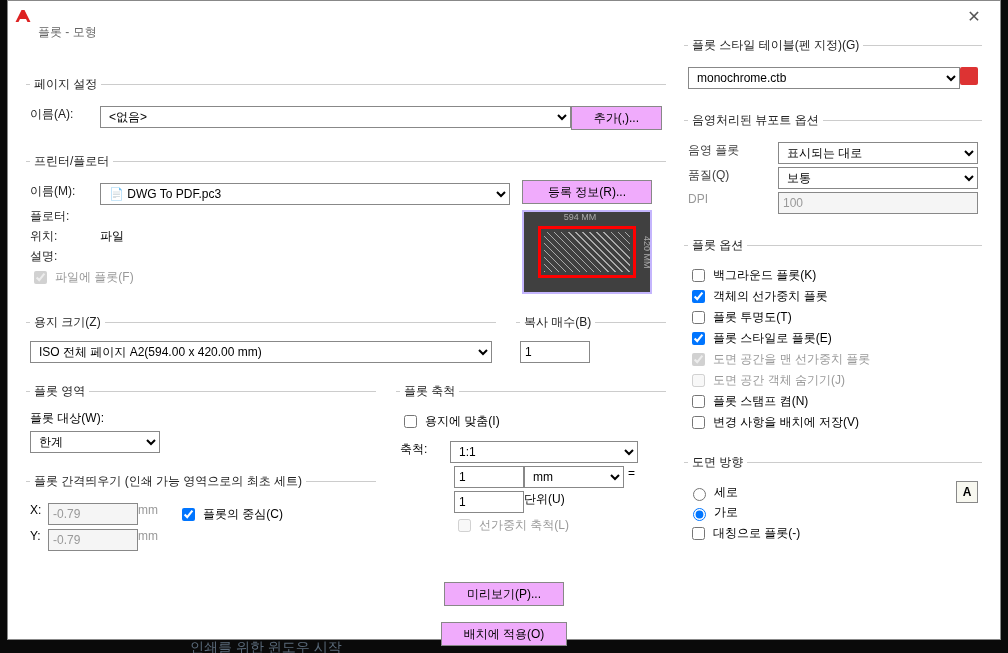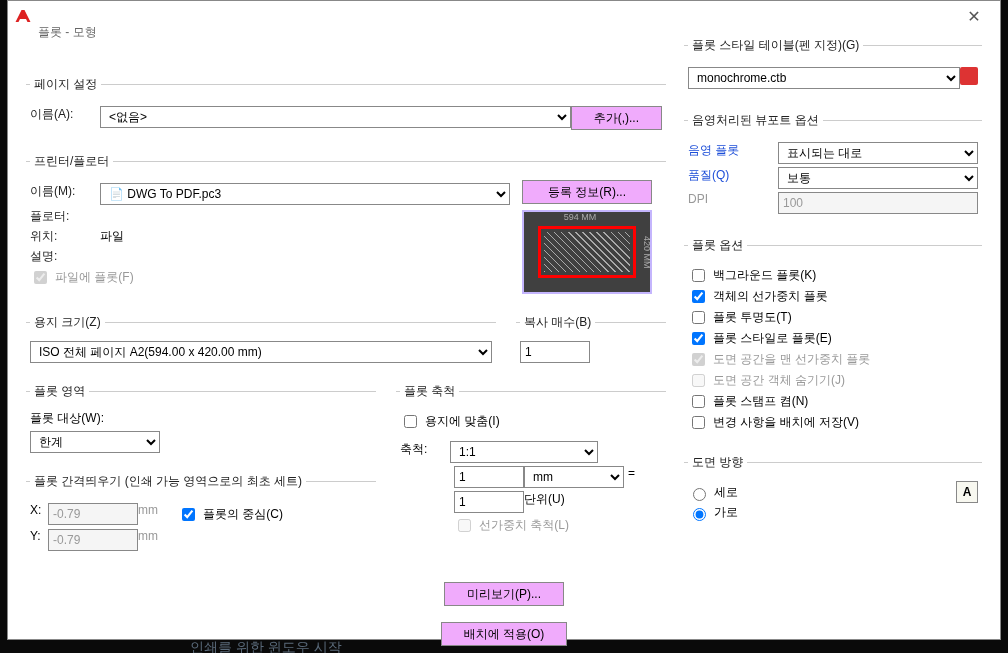--- a/index.html
+++ b/index.html
@@ -9,21 +9,21 @@
 .logo { width: 18px; height: 18px; margin-right: 6px; }
 .title { color: #666; flex: 1; margin-top: 33px; }
 .xbtn { width: 40px; height: 28px; display: flex; align-items: center; justify-content: center; color: #555; font-size: 16px; }
 .content { flex: 1; display: flex; padding: 6px 18px 0 18px; gap: 18px; }
 .left { width: 640px; margin-top: 39px; }
 .right { flex: 1; }
 fieldset { border: 1px solid #ccc; border-left: none; border-right: none; border-bottom: none; margin: 0 0 12px 0; padding: 10px 4px 8px 4px; position: relative; }
 legend { padding: 0 4px; color: #222; }
 .row { display: flex; margin: 3px 0; }
 .lbl { width: 70px; color: #222; }
-.lbl2 { width: 90px; color: #1d4ed8; }
+.lbl2 { width: 90px; color: #404040; }
 select, input[type="text"] { border: 1px solid #888; background: #fff; height: 22px; padding: 0 4px; font-size: 12px; }
 select { padding-right: 18px; }
 .btn { border: 1px solid #888; background: #f0abfc; height: 24px; padding: 0 22px; display: flex; align-items: center; justify-content: center; min-width: 90px; }
 .btn-sm { min-width: 56px; font-family: Liberation Serif, serif; }
 .chk { display: flex; align-items: center; gap: 5px; margin: 2px 0; }
 .chk input { width: 13px; height: 13px; }
 .dis { color: #999; }
 .sel-wide { flex: 1; }
 .preview { width: 130px; height: 84px; background: #404040; border: 2px solid #c4b5fd; position: relative; }
 .pv-inner { position: absolute; left: 14px; top: 14px; right: 14px; bottom: 14px; border: 3px solid #f00; }
@@ -142,21 +142,21 @@
         </div>
 
         <fieldset style="flex:1">
           <legend>플롯 축척</legend>
           <label class="chk">
             <input type="checkbox" style="">
             <span>용지에 맞춤(I)</span>
           </label>
           <div class="row" style="margin-top:10px">
             <span style="width:50px">축척:</span>
-            <select style="width:148px"><option>1:1</option></select>
+            <select style="width:188px"><option>1:1</option></select>
           </div>
           <div class="row" style="padding-left:54px">
             <input type="text" style="width: 70px;" value="1">
             <select style="width:100px"><option>mm</option></select>
             <span class="eq">=</span>
           </div>
           <div class="row" style="padding-left:54px">
             <input type="text" style="width: 70px;" value="1">
             <span>단위(U)</span>
           </div>
@@ -233,20 +233,24 @@
         <legend>도면 방향</legend>
         <div style="display:flex">
           <div style="flex:1">
             <label class="radio">
                 <input type="radio" name="o" style="">
                 <span>세로</span>
               </label>
             <label class="radio">
                 <input type="radio" name="o" checked="" style="">
                 <span>가로</span>
+              </label>
+            <label class="chk">
+                <input type="checkbox" style="">
+                <span>대칭으로 플롯(-)</span>
               </label>
           </div>
           <div class="icon-a">A</div>
         </div>
       </fieldset>
     </div>
   </div>
 
   <div class="foot">
     <button class="btn">미리보기(P)...</button>

